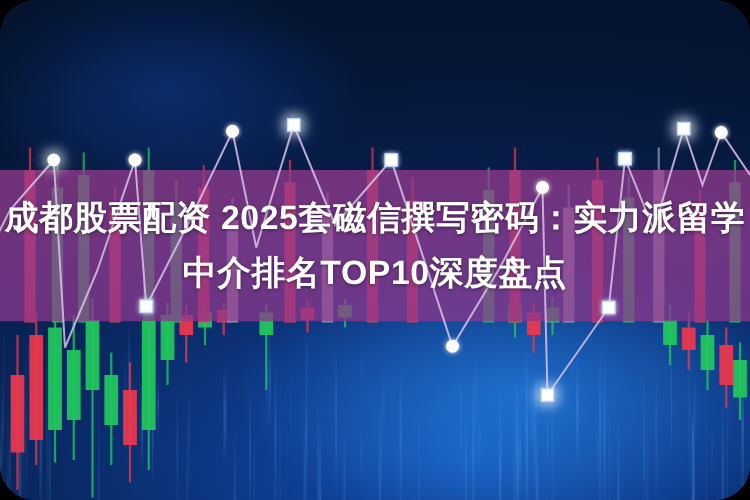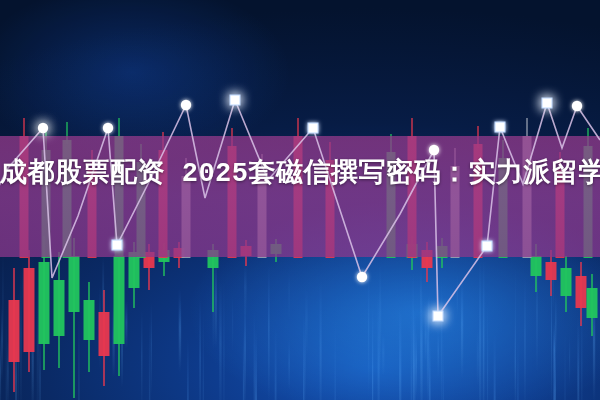--- a/index.html
+++ b/index.html
@@ -5,21 +5,22 @@
   html, body {
     margin: 0;
     padding: 0;
     background: #000;
   }
   #stage {
     position: relative;
     width: 600px;
     height: 400px;
     overflow: hidden;
-    font-family: Liberation Mono, monospace;
+    font-family: Liberation Sans, sans-serif;
+    border-radius: 28px;
   }
   
   .bg-base {
     position: absolute;
     inset: 0;
     background:
       radial-gradient(120% 90% at 62% 92%, #1452b4 0%, #0e3c8e 22%, #0a2a66 45%, #071c45 68%, #04132e 100%),
       linear-gradient(180deg, #041026 0%, #06193b 40%, #0a2f72 75%, #0b3a8f 100%);
   }
   .bg-glow {
@@ -305,15 +306,16 @@
         <rect x="433" y="311" width="10" height="10" fill="#ffffff" stroke="#bcd8ff" stroke-width="1" filter="url(#lglow)"></rect>
         <rect x="482" y="241" width="10" height="10" fill="#ffffff" stroke="#bcd8ff" stroke-width="1" filter="url(#softglow)"></rect>
         <rect x="495" y="122" width="10" height="10" fill="#ffffff" stroke="#bcd8ff" stroke-width="1" filter="url(#softglow)"></rect>
         <rect x="542" y="98" width="10" height="10" fill="#ffffff" stroke="#bcd8ff" stroke-width="1" filter="url(#lglow)"></rect>
         <circle cx="577" cy="106" r="5.2" fill="#ffffff" filter="url(#softglow)"></circle>
       </g>
   </svg>
 
   <div class="headline">
     <span class="line">成都股票配资 2025套磁信撰写密码：实力派留学</span>
+    <span class="line">中介排名TOP10深度盘点</span>
   </div>
 
 </div>
 
 </body></html>

